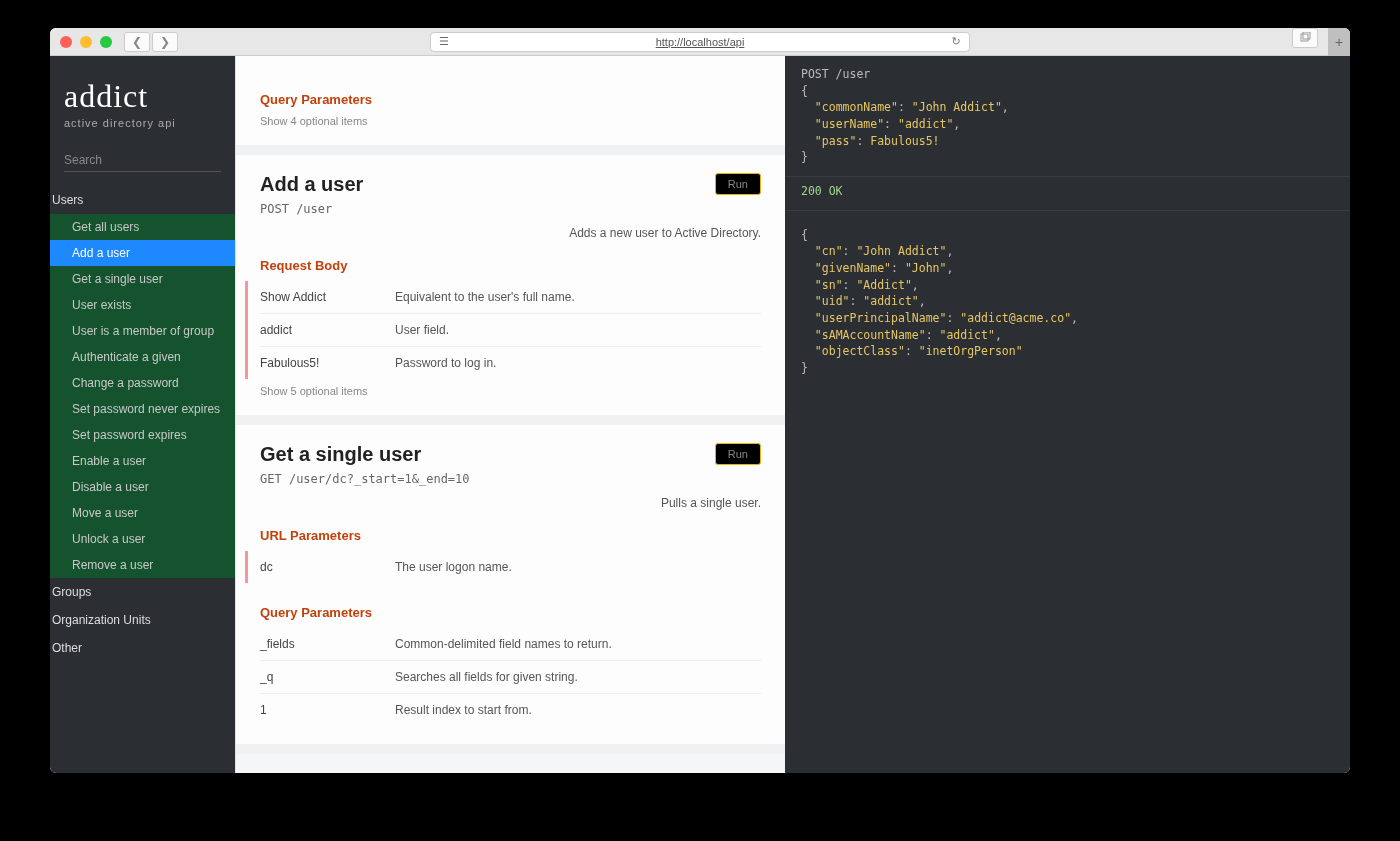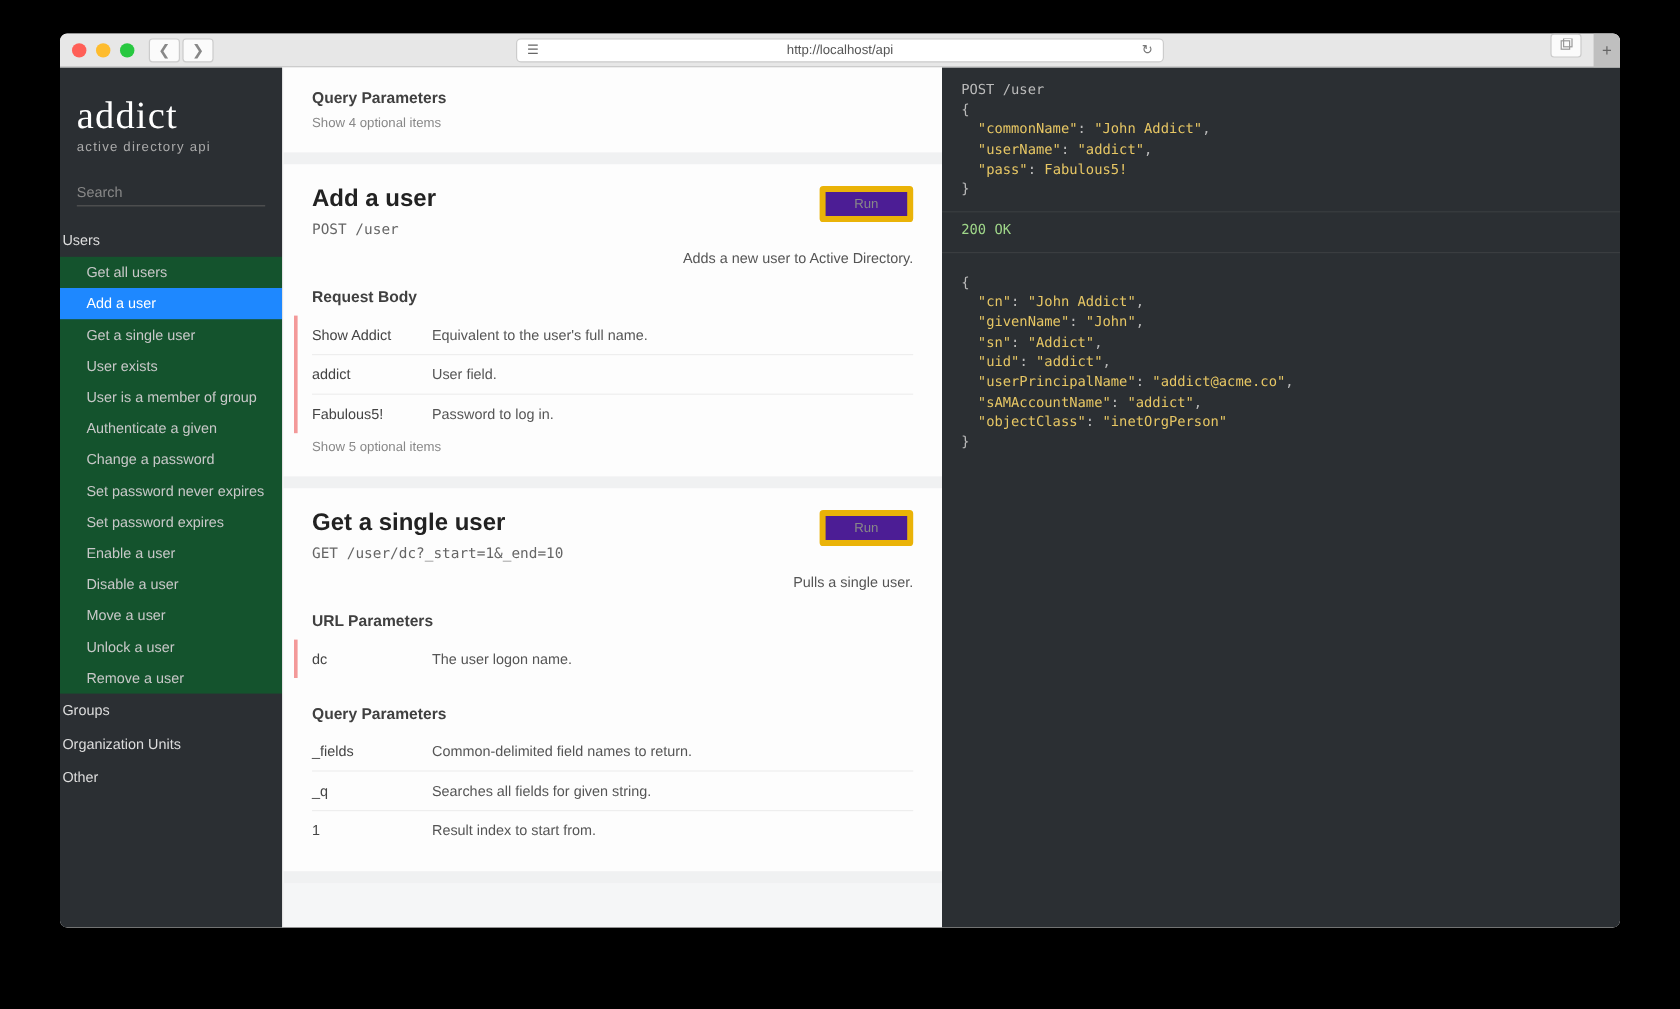--- a/index.html
+++ b/index.html
@@ -44,21 +44,21 @@
     font-size:12px;color:#888;
   }
   .address {
     position:absolute; left:50%; transform:translateX(-50%);
     width: 540px; height: 20px;
     background: #fff; border:1px solid #ccc; border-radius:4px;
     display:flex; align-items:center;
     font-size:11px; color:#444;
   }
   .addr-icon { width: 26px; display:flex;align-items:center;justify-content:center;color:#666; }
-  .addr-text { flex:1; text-align:center; color:#555; }
+  .addr-text { flex:1; text-align:center; color:#555;text-decoration:underline; }
   .addr-reload { width:26px; text-align:center; color:#777; }
   .right-btns { margin-left:auto; display:flex; gap:4px; }
   .tb-btn {
     width:26px;height:20px;border:1px solid #ccc;border-radius:3px;
     background:#fbfbfb;display:flex;align-items:center;justify-content:center;
     font-size:11px;color:#888;
   }
   .tb-plus {
     width:22px;height:28px;background:#bfbfbf;display:flex;
     align-items:center;justify-content:center;color:#666;font-size:14px;
@@ -89,28 +89,28 @@
   .nav-item.active { background:#1e88ff; color:#fff; }
 
   .center {
     flex:1; background:#f5f6f7; overflow:auto; color:#333;
     border-left:1px solid #e3e3e3;
   }
   .block { background:#fdfdfd; border-bottom:10px solid #f0f1f2; padding:18px 24px; }
   .block h2 { font-size:20px; font-weight:700; color:#222; }
   .block p { font-size:12px; color:#555; margin-top:10px;text-align:right; }
   .endpoint { font-family: Menlo, monospace; font-size:12px; color:#666; margin-top:6px; }
-  .section-h { font-size:13px; font-weight:700; color:#404040; margin-bottom:8px; }
-  .run { float:right; border:5px solid #eab308; background:#4c1d95; color:#888;
-    font-size:11px; padding:4px 24px; border-radius:3px; cursor:pointer;}
+  .section-h { font-size:13px; font-weight:700; color:#c2410c; margin-bottom:8px;margin-top:18px; }
+  .run { float:right; border:1px solid #eab308; background:#000000; color:#888;
+    font-size:11px; padding:4px 12px; border-radius:3px; cursor:pointer;}
   .param-table { width:100%; margin-top:4px; }
   .param-row { display:flex; border-top:1px solid #eee; padding:9px 0; font-size:12px; }
   .param-row:first-child { border-top:none; }
   .param-name { width:100px; color:#444; font-size:12px; }
-  .param-desc { flex:1; color:#555; }
+  .param-desc { flex:1; color:#555;margin-left:35px; }
   .req-section { border-left:3px solid #f39999; padding-left:12px; margin-left:-15px; }
   .show-opt { font-size:11px; color:#888; margin-top:6px; cursor:pointer; }
 
   .response {
     width:565px; background:#2b2f33; color:#ccc;
     font-family: Menlo, Consolas, monospace; font-size:11.5px;
     overflow:auto; padding: 10px 16px;
   }
   .resp-line { white-space: pre; line-height:1.45; }
   .key { color:#e6c664; }

